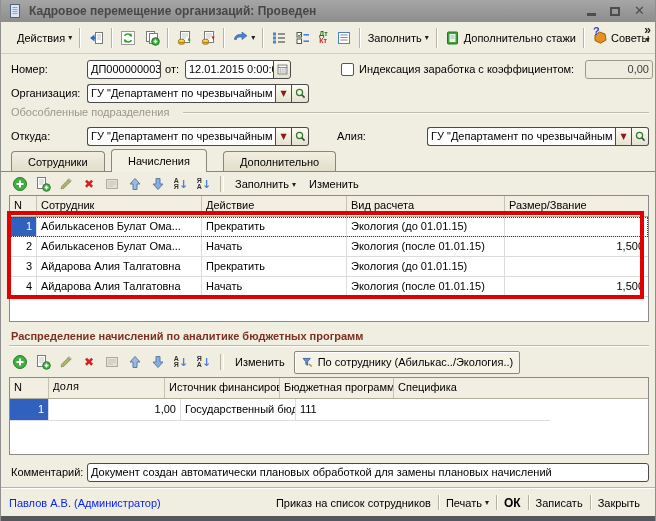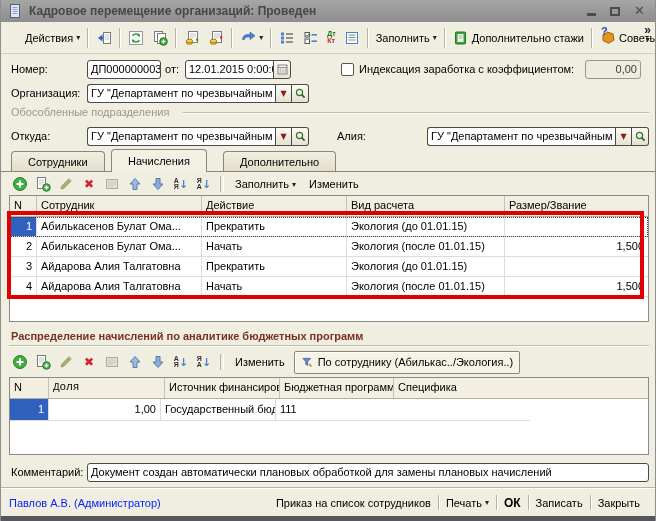--- a/index.html
+++ b/index.html
@@ -9,21 +9,21 @@
   
   .titlebar{position:absolute;left:0;top:0;right:0;height:22px;
     background:linear-gradient(#a6a6a6,#8d8d8d);display:flex;align-items:center;padding:0 6px;gap:6px;}
   .titlebar .ttl{font-size:12px;font-weight:bold;color:#474747;flex:1;white-space:nowrap;overflow:hidden;}
   .wctl{display:flex;align-items:center;gap:14px;margin-right:4px;}
   .wbar{width:9px;height:3px;background:#4d4d4d;margin-top:7px;display:block;}
   .wbox{width:10px;height:9px;border:2px solid #4d4d4d;display:block;box-sizing:border-box;}
   .wx{font-size:13px;font-weight:bold;color:#4d4d4d;line-height:12px;font-family:"DejaVu Sans",sans-serif;}
   
   .maintb{position:absolute;left:0;top:22px;right:0;height:31px;display:flex;align-items:center;
-    padding:0 20px;border-bottom:1px solid #d2ceba;background:#f0ede1;}
+    padding:0 12px;border-bottom:1px solid #d2ceba;background:#f0ede1;}
   .mbtn{display:flex;align-items:center;gap:3px;padding:2px 4px;border-radius:2px;white-space:nowrap;}
   .msep{width:2px;height:20px;border-left:1px solid #b9b5a5;border-right:1px solid #fff;margin:0 3px;}
   .caret{font-size:8px;color:#222;font-family:"DejaVu Sans",sans-serif;}
   .ic{width:16px;height:16px;display:block;}
   .ic13{width:13px;height:13px;display:block;}
   .dtkt i,.sortcol i{display:block;font-style:normal;font-weight:bold;font-size:7px;line-height:6.5px;}
   .dtkt .g{color:#1a7a1a;} .dtkt .r{color:#c22424;}
   .sortcol i{color:#333;}
   .sortarrow{color:#4f7fd0;font-size:11px;font-weight:bold;line-height:11px;font-family:"DejaVu Sans",sans-serif;}
   .qmark{position:absolute;top:-3px;left:5px;color:#2a46cc;font-weight:bold;font-size:11px;}
@@ -232,21 +232,21 @@
   <span class="tbox" style="left:184px;top:60px;width:89px;border-radius:3px 0 0 3px;">12.01.2015 0:00:00</span>
   <span class="sqbtn" style="left:272px;top:60px;">
     <svg class="ic13" viewBox="0 0 16 16">
         <rect x="2.5" y="2.5" width="11" height="11" fill="#fff" stroke="#666"></rect>
         <path d="M2.5 5.5h11" stroke="#666"></path>
         <path d="M5.5 5.5v8M8.5 5.5v8M11.5 5.5v8M2.5 8.5h11M2.5 11h11" stroke="#b9b9b9"></path>
       </svg>
   </span>
   <span class="cb" style="left:340px;top:63px;"></span>
   <span class="lbl" style="left:358px;top:60px;">Индексация заработка с коэффициентом:</span>
-  <span class="tbox disabled" style="left:584px;top:60px;width:56px;">0,00</span>
+  <span class="tbox disabled" style="left:584px;top:60px;width:68px;">0,00</span>
 
   <span class="lbl" style="left:10px;top:84px;">Организация:</span>
   <span class="combo" style="left:86px;top:84px;width:222px;">
     <span class="val">ГУ "Департамент по чрезвычайным</span>
     <span class="cbtn">
         <span class="arr">▼</span>
       </span>
     <span class="cbtn last">
         <svg class="ic13" viewBox="0 0 16 16">
           <circle cx="6.8" cy="6.8" r="3.8" fill="none" stroke="#2f7a2f" stroke-width="1.5"></circle>
@@ -459,21 +459,21 @@
   <div class="grid" style="left:8px;top:377px;width:640px;height:78px;">
     <div class="hdr">
       <span class="hc" style="width:39px;">N</span>
       <span class="hc" style="width:116px;font-family:Liberation Mono, monospace;">Доля</span>
       <span class="hc" style="width:115px;">Источник финансирован...</span>
       <span class="hc" style="width:114px;">Бюджетная программа</span>
       <span class="hc" style="width:254px;border-right:none;">Специфика</span>
     </div>
     <div class="row" style="height:22px;">
       <span class="c num sel" style="width:39px;height:22px;line-height:21px;">1</span>
-      <span class="c num" style="width:112px;height:22px;line-height:21px;">1,00</span>
+      <span class="c num" style="width:132px;height:22px;line-height:21px;">1,00</span>
       <span class="c" style="width:115px;height:22px;line-height:21px;">Государственный бюджет</span>
       <span class="c" style="width:254px;height:22px;line-height:21px;border-right:none;">111</span>
     </div>
   </div>
 
   <span class="lbl" style="left:10px;top:463px;">Комментарий:</span>
   <span class="tbox" style="left:86px;top:463px;width:562px;">Документ создан автоматически плановых обработкой для замены плановых начислений</span>
 
   <div class="footline"></div>
   <div class="footer">

